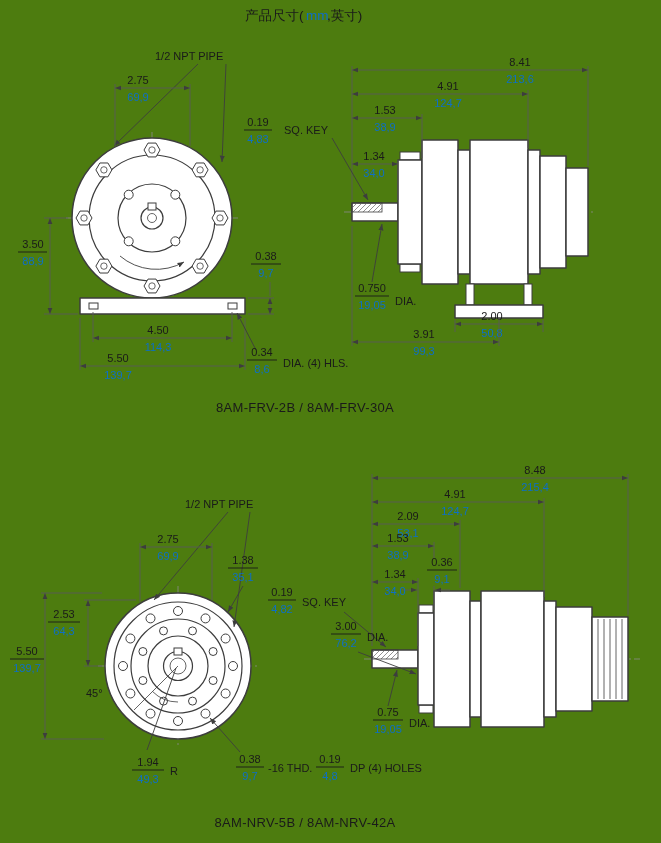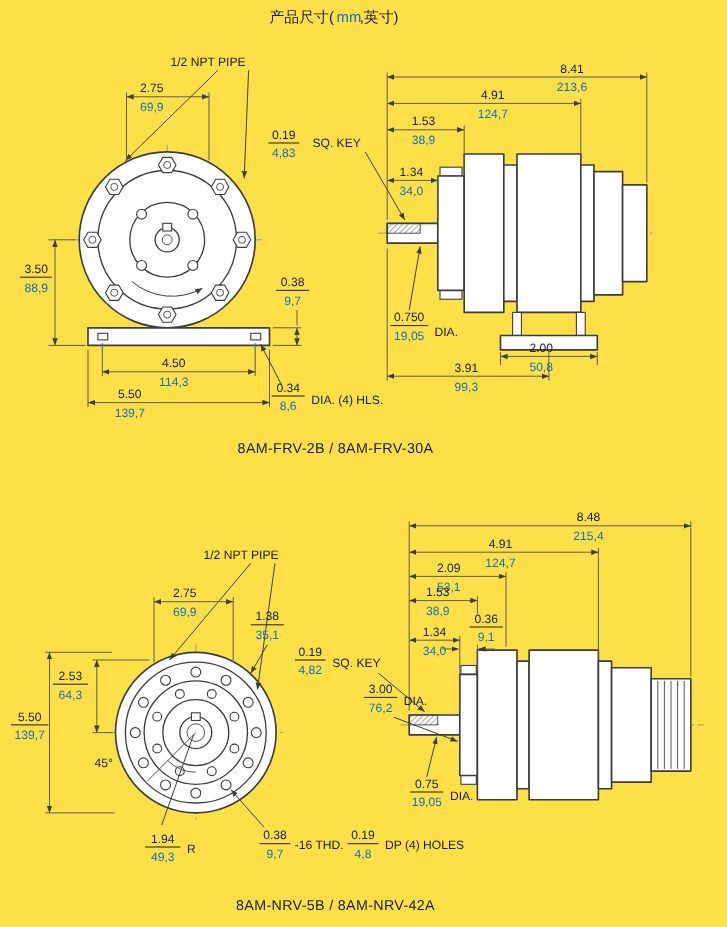--- a/index.html
+++ b/index.html
@@ -1,16 +1,16 @@
 <!DOCTYPE html>
 <html><head>
 <meta charset="utf-8">
 <style>
   html,body{margin:0;padding:0;background:#fff;}
-  .page{position:relative;width:661px;height:843px;background:#fde047;overflow:hidden;}
+  .page{position:relative;width:661px;height:843px;background:#4d7c0f;overflow:hidden;}
   svg text{font-family:"Liberation Sans","DejaVu Sans",sans-serif;font-size:11px;fill:#1a1a1a;}
   svg .mm{fill:#0d6fc6;}
   svg .mid{text-anchor:middle;}
   svg .cap{font-size:13px;letter-spacing:.3px;}
   svg .ttl{font-size:13.5px;}
   .ol{fill:#fff;stroke:#3d3d3d;stroke-width:1.5;stroke-linejoin:round;}
   .o1{fill:#fff;stroke:#3d3d3d;stroke-width:1;}
   .o2{fill:none;stroke:#3d3d3d;stroke-width:1.2;}
   .xl{stroke:#5a5a5a;stroke-width:.9;fill:none;}
   .dl{stroke:#5a5a5a;stroke-width:.9;fill:none;}

